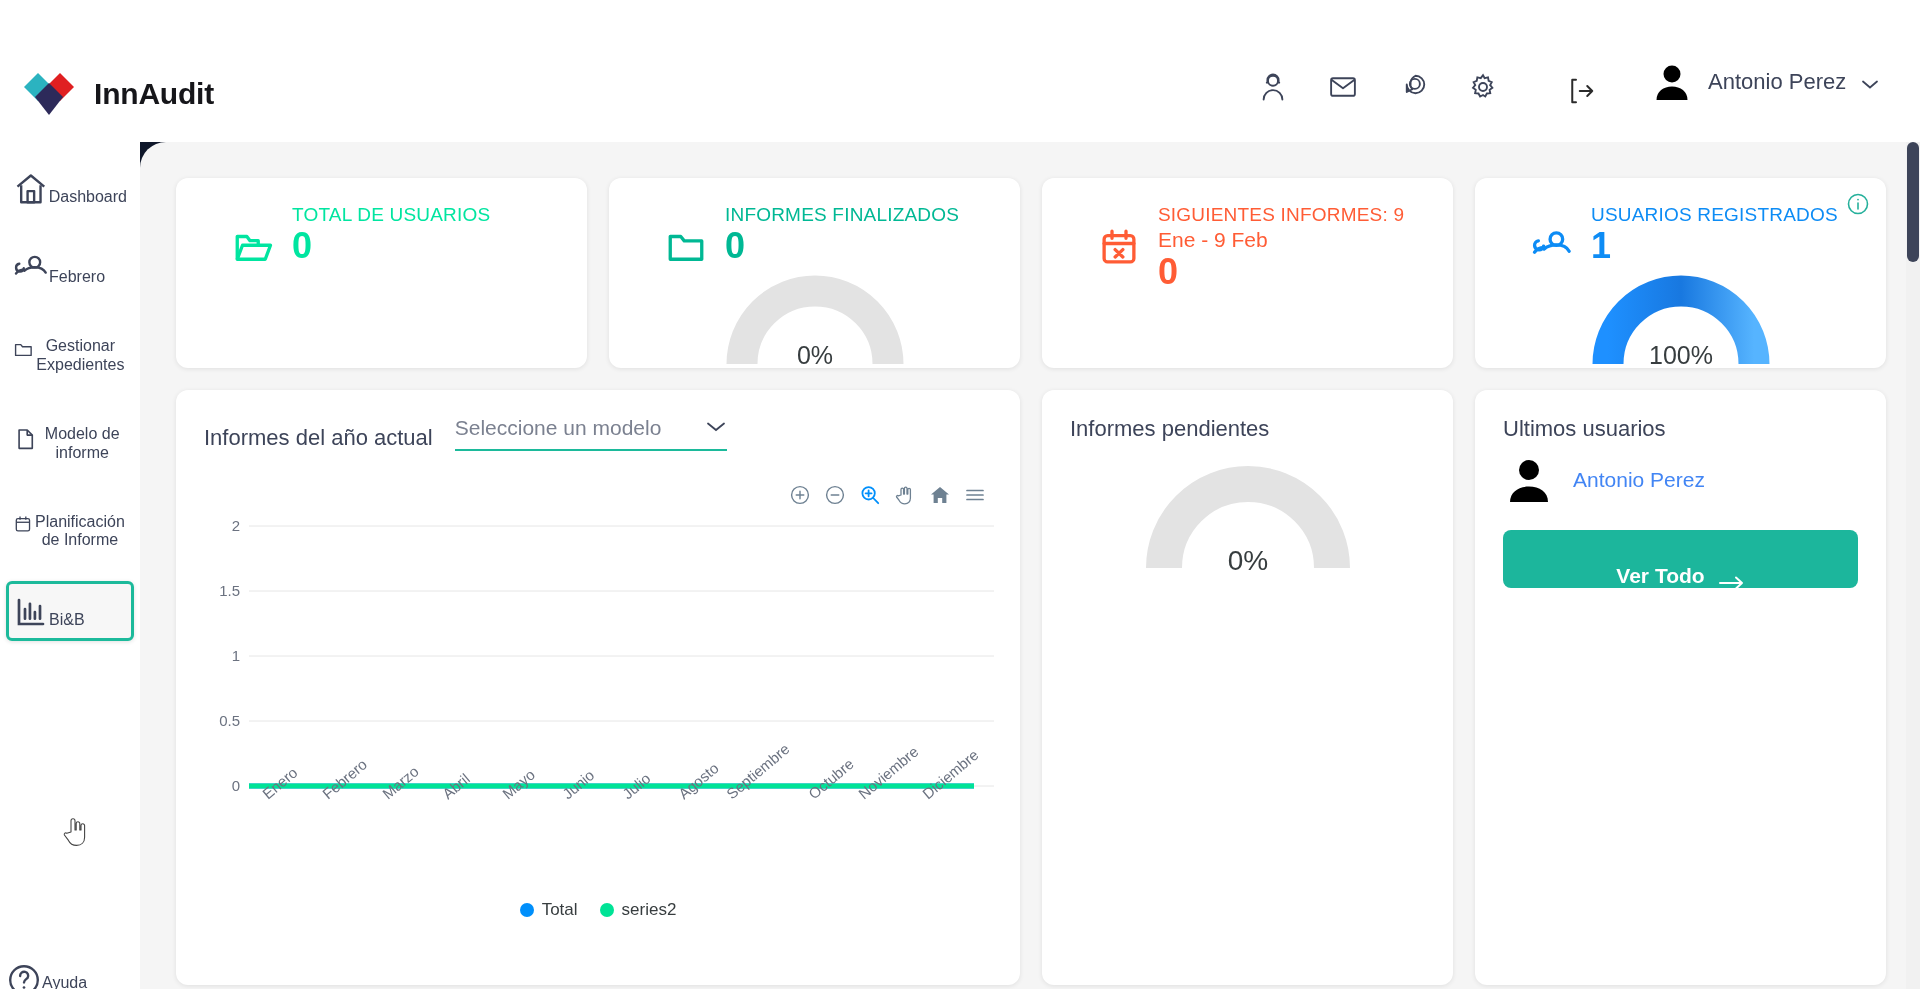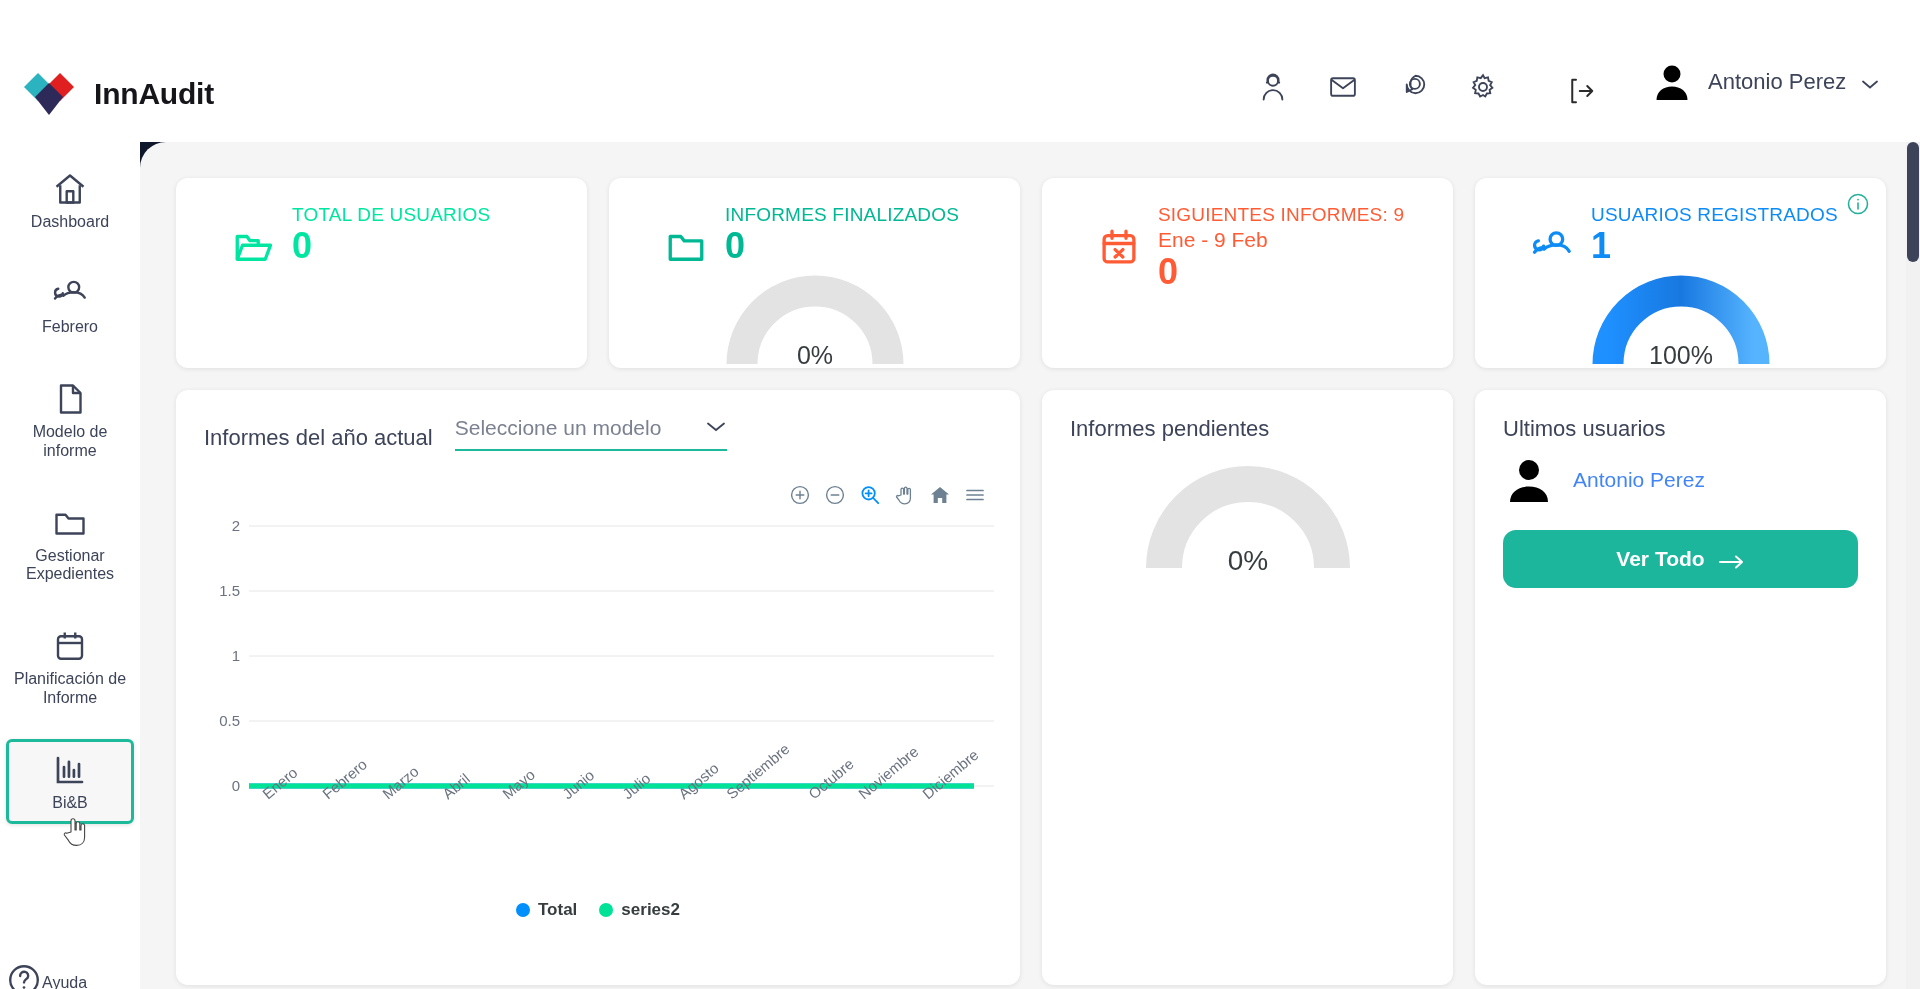--- a/index.html
+++ b/index.html
@@ -46,21 +46,21 @@
   
   .sidebar {
     position: absolute; left: 0; top: 96px;
     width: 140px; height: 893px;
     background: #ffffff;
     display: flex; flex-direction: column; align-items: center;
     padding-top: 16px;
   }
   .side-item {
     width: 128px; padding: 10px 4px 8px 4px;
-    display: flex; flex-direction: column; align-items: center;
+    display: flex; align-items: flex-end;
     cursor: pointer; border-radius: 6px; margin-bottom: 20px;
     border: 3px solid transparent;
   }
   .side-item.active {
     border: 3px solid #1cba9b; background: #f7f7f7;
     box-shadow: 0 1px 4px rgba(0,0,0,0.12);
   }
   .side-icon { width: 36px; height: 36px; color: #3d4459; }
   .side-label {
     margin-top: 6px; font-size: 16px; color: #3d4459;
@@ -128,32 +128,32 @@
   .select-ph { font-size: 21px; color: #7b8190; }
   .toolbar {
     position: absolute; right: 34px; top: 94px;
     display: flex; align-items: center; gap: 13px;
   }
   .tb { width: 22px; height: 22px; cursor: pointer; color: #6e8192; }
 
   .plot { position: absolute; left: 28px; top: 128px; width: 790px; height: 330px; }
   .legend {
     position: absolute; left: 0; right: 0; top: 510px;
-    display: flex; justify-content: center; align-items: center; gap: 22px; font-weight: bold;
+    display: flex; justify-content: center; align-items: center; gap: 22px;
   }
   .leg { display: flex; align-items: center; gap: 8px; cursor: pointer; }
   .leg-dot { width: 14px; height: 14px; border-radius: 50%; }
   .leg-label { font-size: 17px; color: #373d3f; }
 
   .mid-gauge { position: absolute; left: 50%; transform: translateX(-50%); top: 62px; }
   .btn {
     position: absolute; left: 28px; right: 28px;
-    height: 58px; background: #1cb69c; border: none; border-radius: 13px;
+    height: 58px; background: #1cb69c; border: none; border-radius: 8px;
     color: #ffffff; font-size: 21px; font-weight: bold; cursor: pointer;
-    display: flex; align-items: center; justify-content: center; gap: 14px;
+    display: flex; align-items: flex-end; justify-content: center; gap: 14px;
   }
   .btn-mid { top: 238px; }
   .btn-right { top: 140px; }
   .arrow-r { width: 26px; height: 16px; }
 
   .user-row { display: flex; align-items: center; gap: 18px; margin-top: 12px; }
   .avatar-lg { width: 52px; height: 52px; }
   .user-link { font-size: 21px; color: #4285f4; cursor: pointer; }
 
   .footer-brand {
@@ -261,34 +261,34 @@
           <path d="M4.2 8.5a2.6 2.6 0 103 3"></path>
           <path d="M2 15c1.2-1.6 3-2.6 5.2-2.6"></path>
         </svg>
       </span>
       <span class="side-label">Febrero</span>
     </div>
 
     <div class="side-item">
       <span class="side-icon">
         <svg viewBox="0 0 24 24" fill="none" stroke="#3d4459" stroke-width="1.6" stroke-linejoin="round">
+          <path d="M3 19V6.5h6l2 2.5h10V19z"></path>
+        </svg>
+      </span>
+      <span class="side-label">Gestionar Expedientes</span>
+    </div>
+
+    <div class="side-item">
+      <span class="side-icon">
+        <svg viewBox="0 0 24 24" fill="none" stroke="#3d4459" stroke-width="1.6" stroke-linejoin="round">
           <path d="M6 3h8l5 5v13H6z"></path>
           <path d="M14 3v5h5"></path>
         </svg>
       </span>
       <span class="side-label">Modelo de informe</span>
-    </div>
-
-    <div class="side-item">
-      <span class="side-icon">
-        <svg viewBox="0 0 24 24" fill="none" stroke="#3d4459" stroke-width="1.6" stroke-linejoin="round">
-          <path d="M3 19V6.5h6l2 2.5h10V19z"></path>
-        </svg>
-      </span>
-      <span class="side-label">Gestionar Expedientes</span>
     </div>
 
     <div class="side-item">
       <span class="side-icon">
         <svg viewBox="0 0 24 24" fill="none" stroke="#3d4459" stroke-width="1.6" stroke-linejoin="round">
           <rect x="4" y="5.5" width="16" height="15" rx="2"></rect>
           <path d="M4 10h16"></path>
           <path d="M8.5 3v4M15.5 3v4"></path>
         </svg>
       </span>

